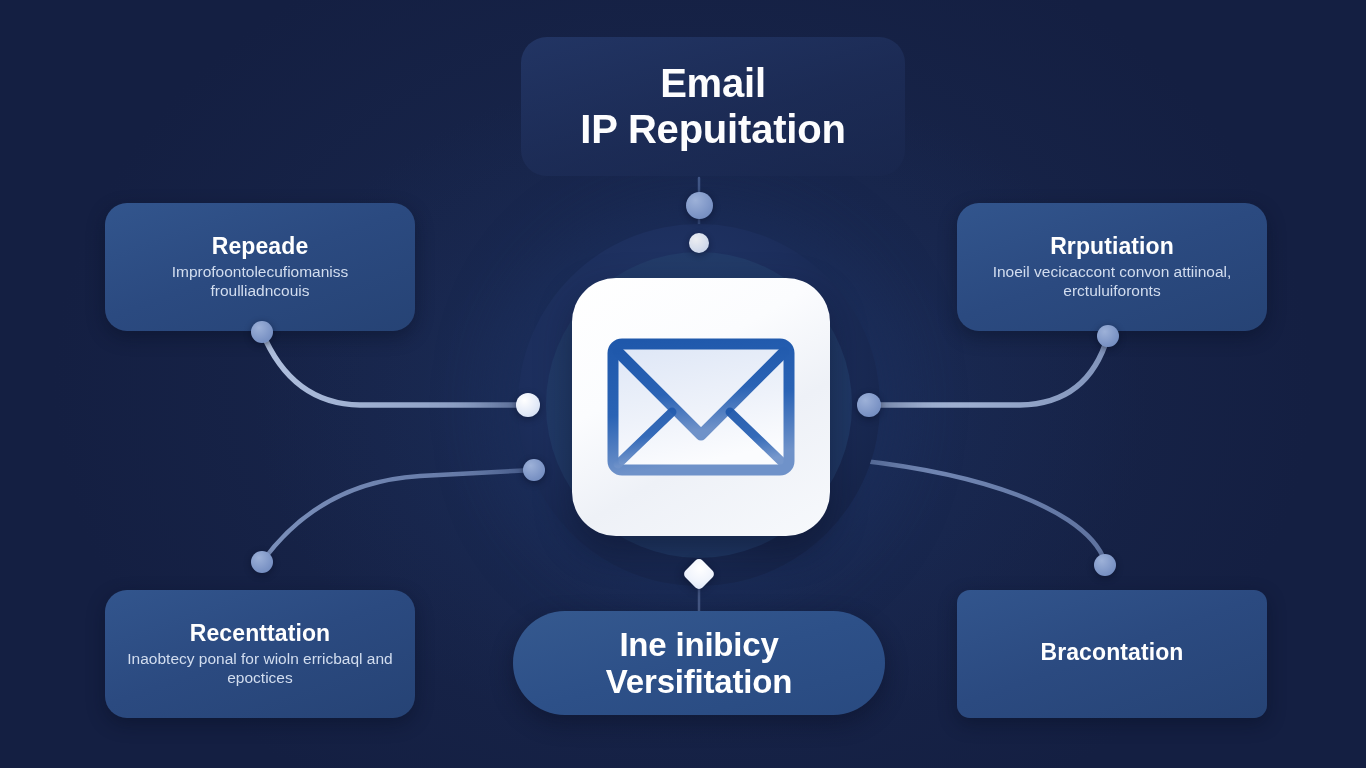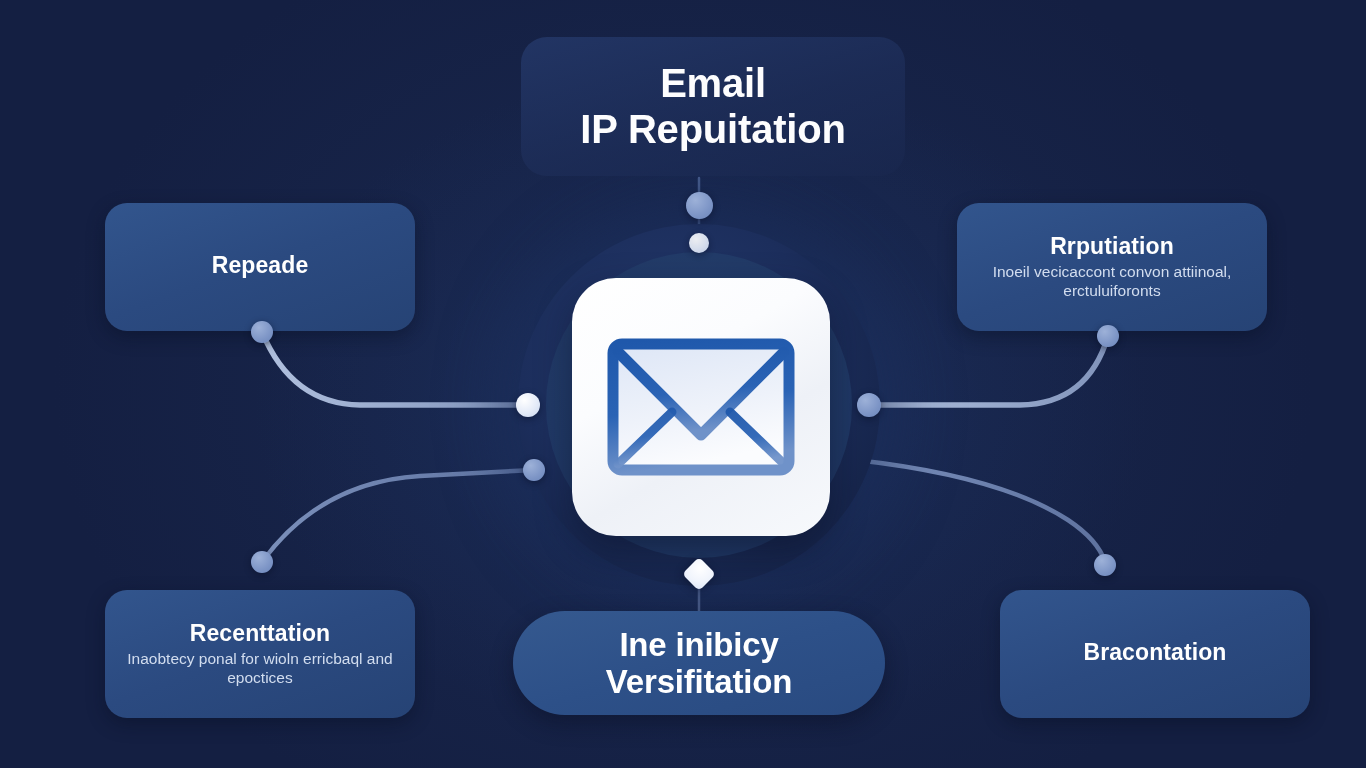--- a/index.html
+++ b/index.html
@@ -88,21 +88,21 @@
   .card-desc {
     font-size:15.5px;
     line-height:1.24;
     color:#d2ddef;
     max-width:290px;
   }
 
   #card-tl { left:105px; top:203px; }
   #card-tr { left:957px; top:203px; }
   #card-bl { left:105px; top:590px; }
-  #card-br { left:1000px; top:590px; }
+  #card-br { left:957px; top:590px;border-radius:13px; }
 
   
   #panel-top {
     position:absolute;
     left:511px; top:37px;
     width:384px; height:139px;
     border-radius:26px;
     background:linear-gradient(165deg, rgba(36,56,105,0.85) 0%, rgba(29,45,88,0.80) 55%, rgba(25,39,78,0.75) 100%);
     display:flex; align-items:center; justify-content:center;margin-left:10px;
   }
@@ -220,20 +220,21 @@
 IP Repuitation</div>
   </div>
 
   <div id="pill-bottom">
     <div id="pill-bottom-title">Ine inibicy
 Versifitation</div>
   </div>
 
   <div class="card card-side" id="card-tl">
     <div class="card-title">Repeade</div>
+    <div class="card-desc">Improfoontolecufiomaniss froulliadncouis</div>
   </div>
 
   <div class="card card-side" id="card-bl">
     <div class="card-title">Recenttation</div>
     <div class="card-desc">Inaobtecy ponal for wioln erricbaql and epoctices</div>
   </div>
 
   <div class="card card-side" id="card-tr">
     <div class="card-title">Rrputiation</div>
     <div class="card-desc">Inoeil vecicaccont convon attiinoal, erctuluiforonts</div>

